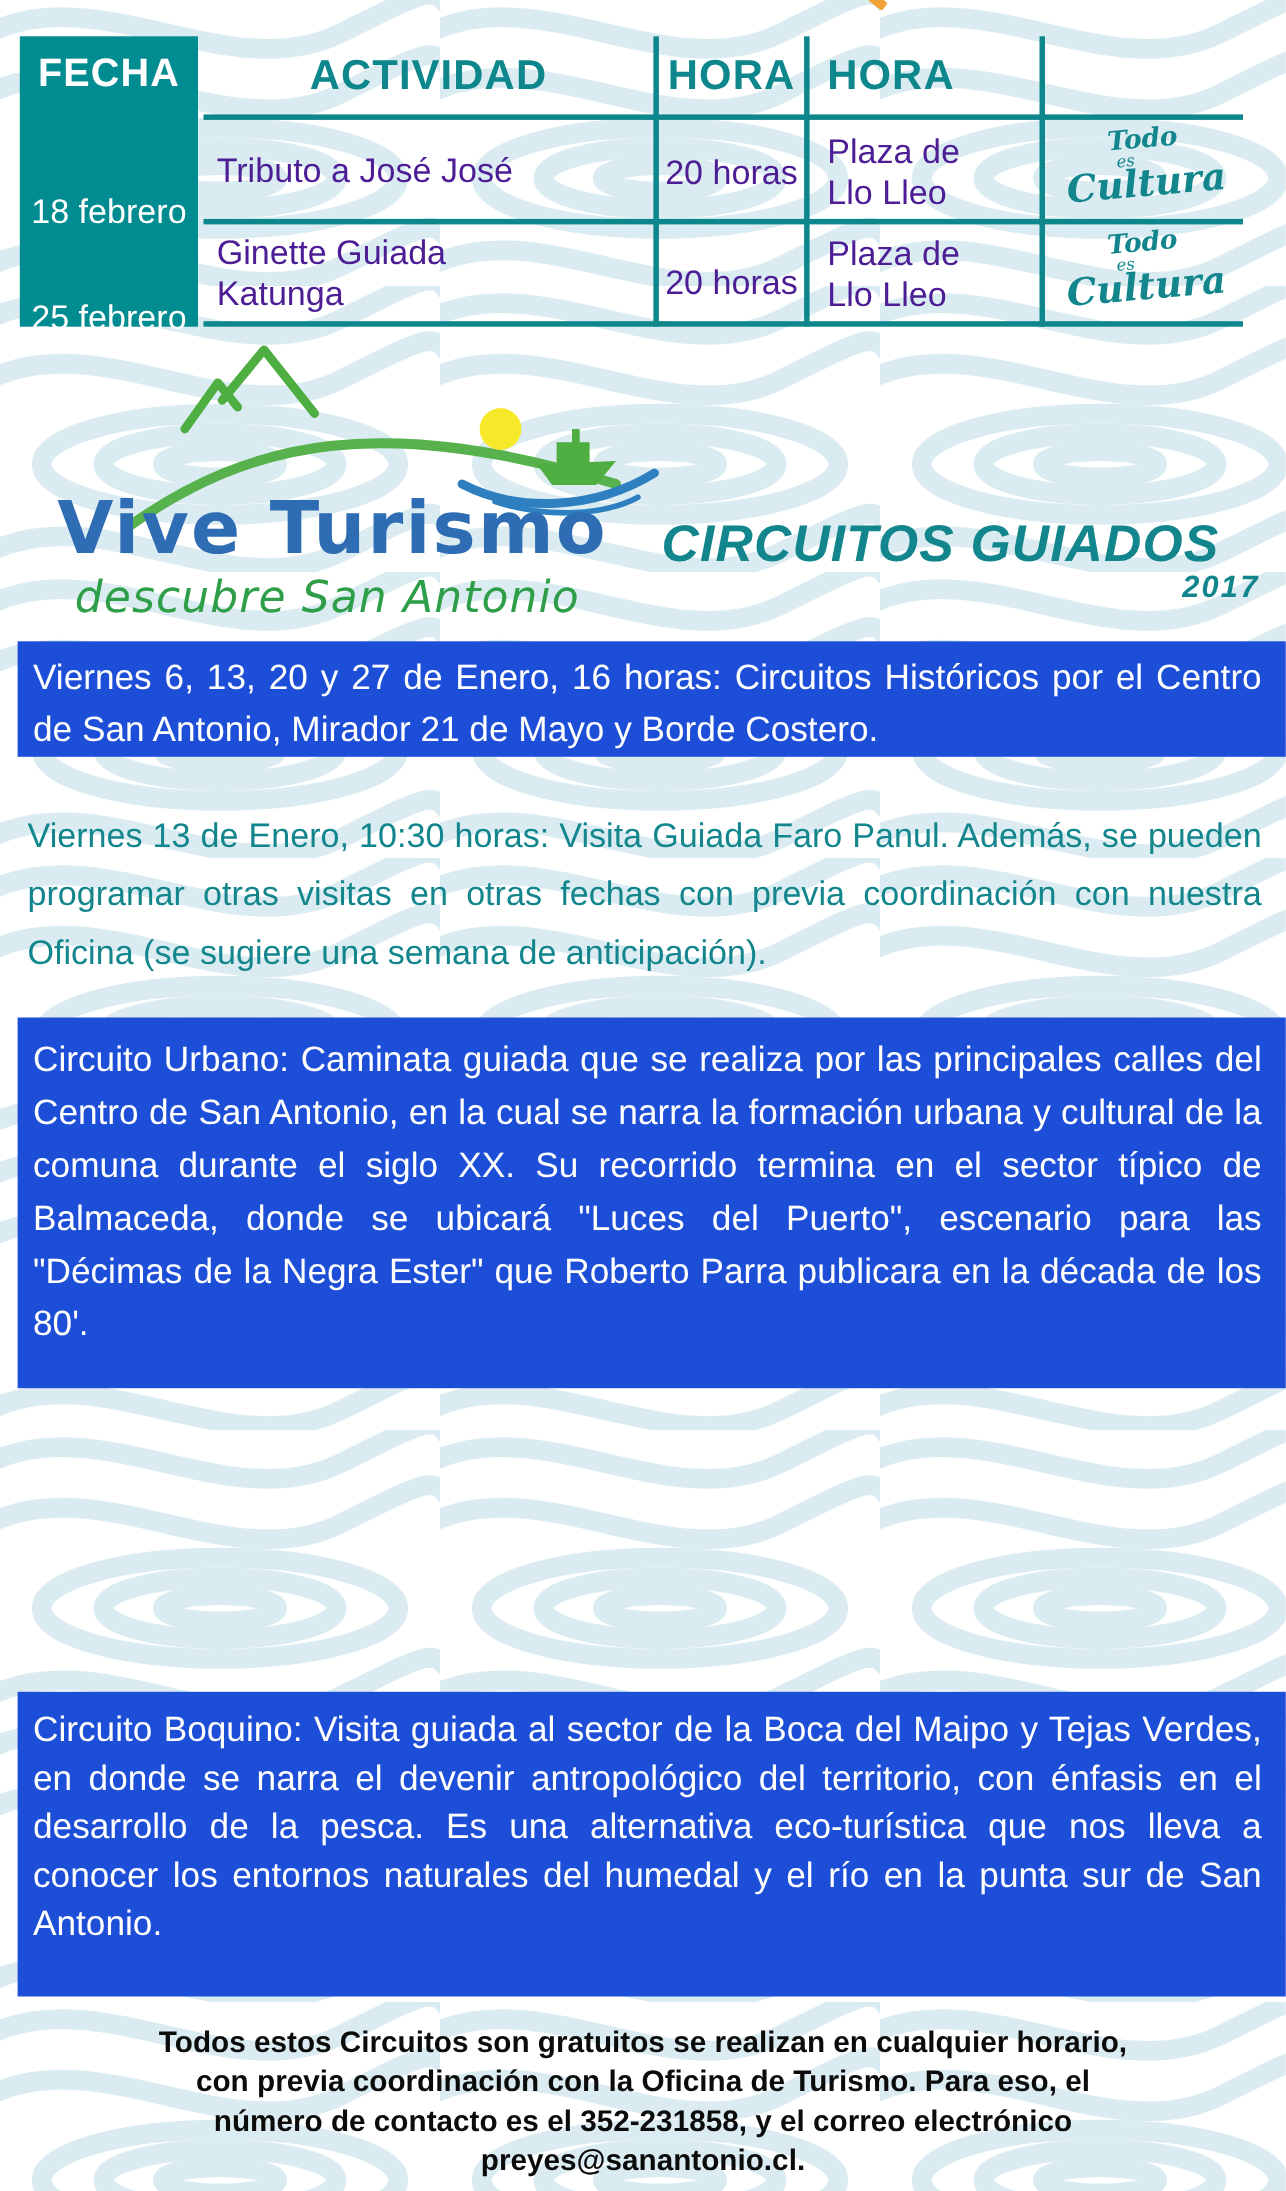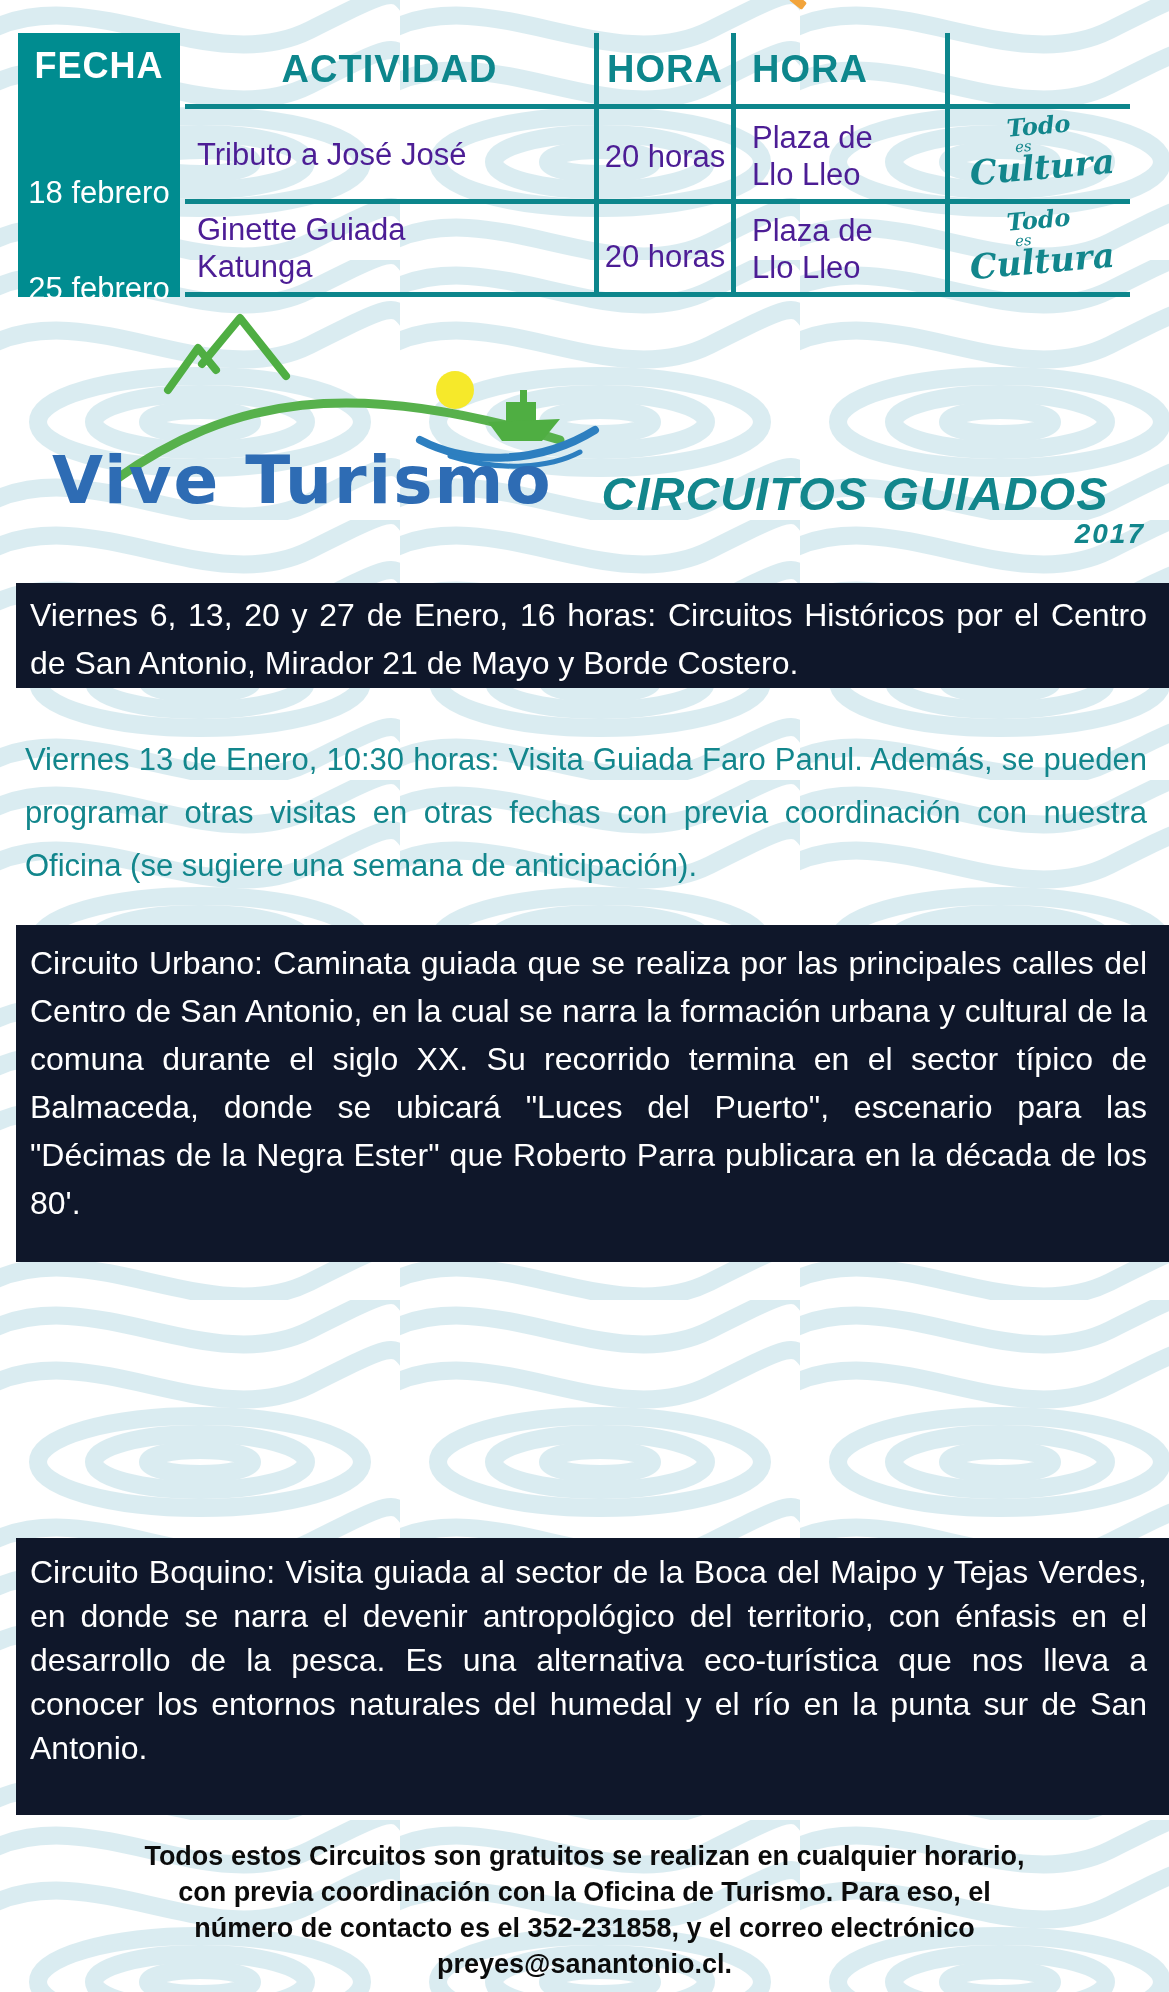--- a/index.html
+++ b/index.html
@@ -29,21 +29,21 @@
   .vive{color:#2e6cb4;font-size:66px;font-weight:bold;letter-spacing:2px;
         font-family:"DejaVu Sans", sans-serif;}
   .descubre{color:#2f9e49;font-size:40px;font-style:italic;letter-spacing:1px;
         font-family:"DejaVu Sans", sans-serif;}
   .heading{color:#12868c;font-weight:bold;font-style:italic;font-size:47px;
         letter-spacing:1px;text-align:center;width:580px;}
   .heading-year{color:#12868c;font-weight:bold;font-style:italic;font-size:28px;
         text-align:right;width:580px;letter-spacing:2px;}
 
   
-  .teal-band{background:#0f172a;}
+  .teal-band{background:#1d4ed8;}
   .band-text{color:#ffffff;font-size:32px;line-height:48px;text-align:justify;}
   .wave-text{color:#12868c;font-size:31px;line-height:53px;text-align:justify;}
   .footer-text{color:#0b0b0b;font-size:27px;font-weight:bold;line-height:36px;
         text-align:center;white-space:pre-line;width:1169px;}
 </style>
 </head>
 <body>
 
 <div class="page">
 
@@ -121,20 +121,21 @@
       <rect x="416" y="112" width="30" height="20"></rect>
       <path d="M398,132 L470,129 L452,151 L412,151 Z"></path>
     </g>
     <g fill="none" stroke="#2d7fc0" stroke-linecap="round">
       <path d="M330,150 C380,176 450,174 505,140" stroke-width="8"></path>
       <path d="M360,166 C410,182 460,178 490,162" stroke-width="5"></path>
     </g>
   </svg>
 
   <div class="abs vive" style="left:52px;top:442px;">Vive Turismo</div>
+  <div class="abs descubre" style="left:68px;top:520px;">descubre San Antonio</div>
 
   <div class="abs heading" style="left:565px;top:466px;">CIRCUITOS GUIADOS</div>
   <div class="abs heading-year" style="left:565px;top:518px;">2017</div>
 
   <div class="abs teal-band" style="left:16px;top:583px;width:1153px;height:105px;">
     <div class="band-text" style="padding:8px 22px 0 14px;">Viernes 6, 13, 20 y 27 de Enero, 16 horas: Circuitos Históricos por el Centro de San Antonio, Mirador 21 de Mayo y Borde Costero.</div>
   </div>
 
   <div class="abs wave-text" style="left:25px;top:733px;width:1122px;">Viernes 13 de Enero, 10:30 horas: Visita Guiada Faro Panul. Además, se pueden programar otras visitas en otras fechas con previa coordinación con nuestra Oficina (se sugiere una semana de anticipación).</div>
 

